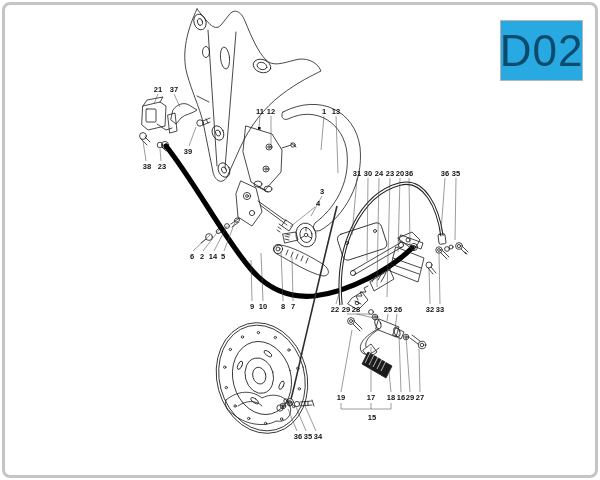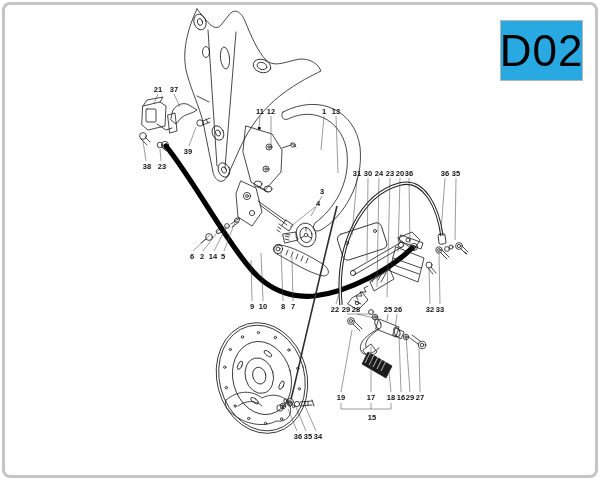--- a/index.html
+++ b/index.html
@@ -23,21 +23,21 @@
   .ink{fill:none;stroke:#1b1b1b;stroke-width:.8;stroke-linejoin:round;stroke-linecap:round;}
   .leader{stroke:#4a4a4a;stroke-width:.55;fill:none;}
   .callout-num{font-family:"Liberation Sans",sans-serif;font-size:7.5px;font-weight:bold;fill:#111;text-anchor:middle;}
 </style>
 </head>
 <body>
 
 <div class="page-frame"></div>
 
 <div class="code-badge" id="badge" style="background: rgb(41, 169, 225);">
-  <span style="color: #000000;">D02</span>
+  <span style="color: #0c4a6e;">D02</span>
 </div>
 
 <svg class="diagram" width="600" height="480" viewBox="0 0 600 480">
 
   <g>
     <path class="ink" d="M197 9 C188 28 181 52 187 74 C192 92 199 106 203 122 L213 172 C215 181 222 185 227 177 L240 148 C250 126 264 108 281 95 C298 82 313 75 321 71 C317 61 305 57 295 60 C283 63 273 67 266 60 C258 52 251 36 245 21 C241 11 234 8 229 15 L221 25 C214 33 206 20 197 9 Z"></path>
     <path class="ink" d="M208 30 L217 166 M236 32 L225 168 M197 96 L209 102"></path>
     <ellipse class="ink" cx="200" cy="22" rx="6" ry="8" transform="rotate(-18 200 22)"></ellipse>
     <ellipse class="ink" cx="200" cy="22" rx="2.5" ry="3.5" transform="rotate(-18 200 22)"></ellipse>
     <ellipse class="ink" cx="206" cy="52" rx="3.5" ry="5.5"></ellipse>

